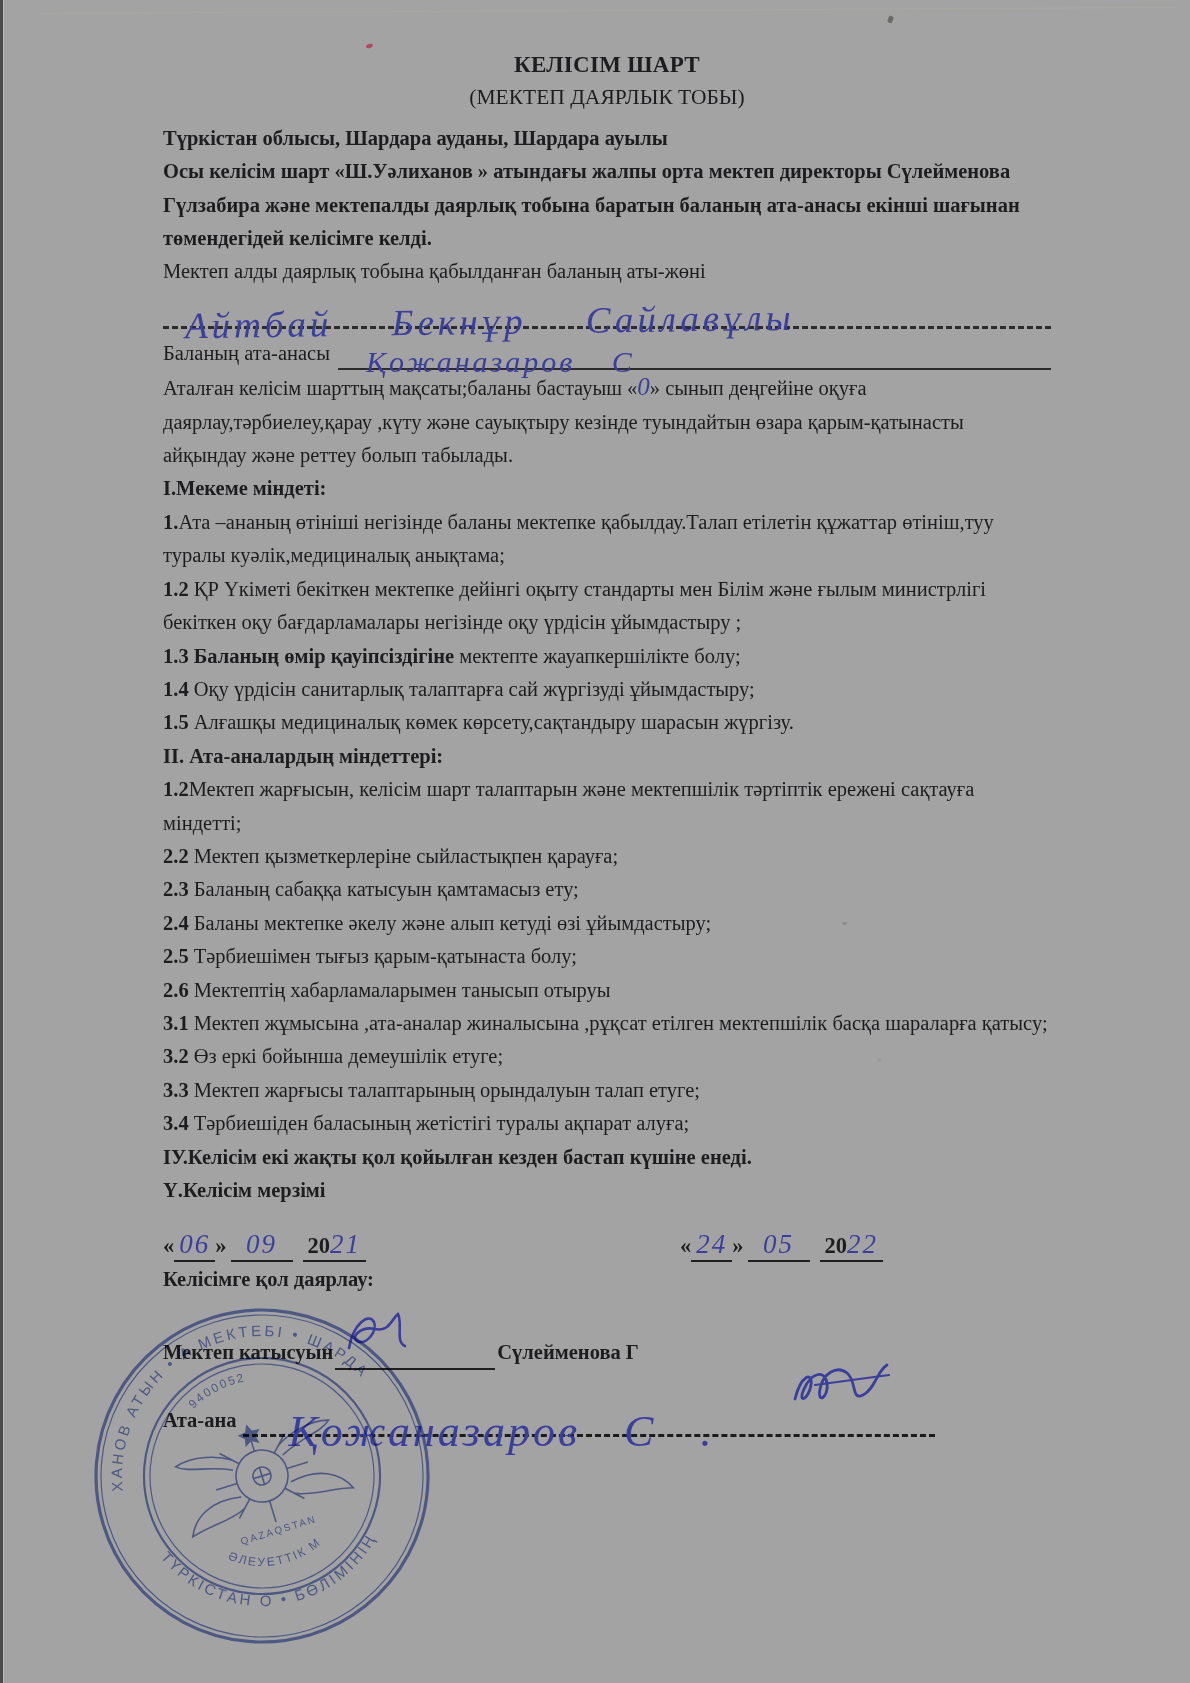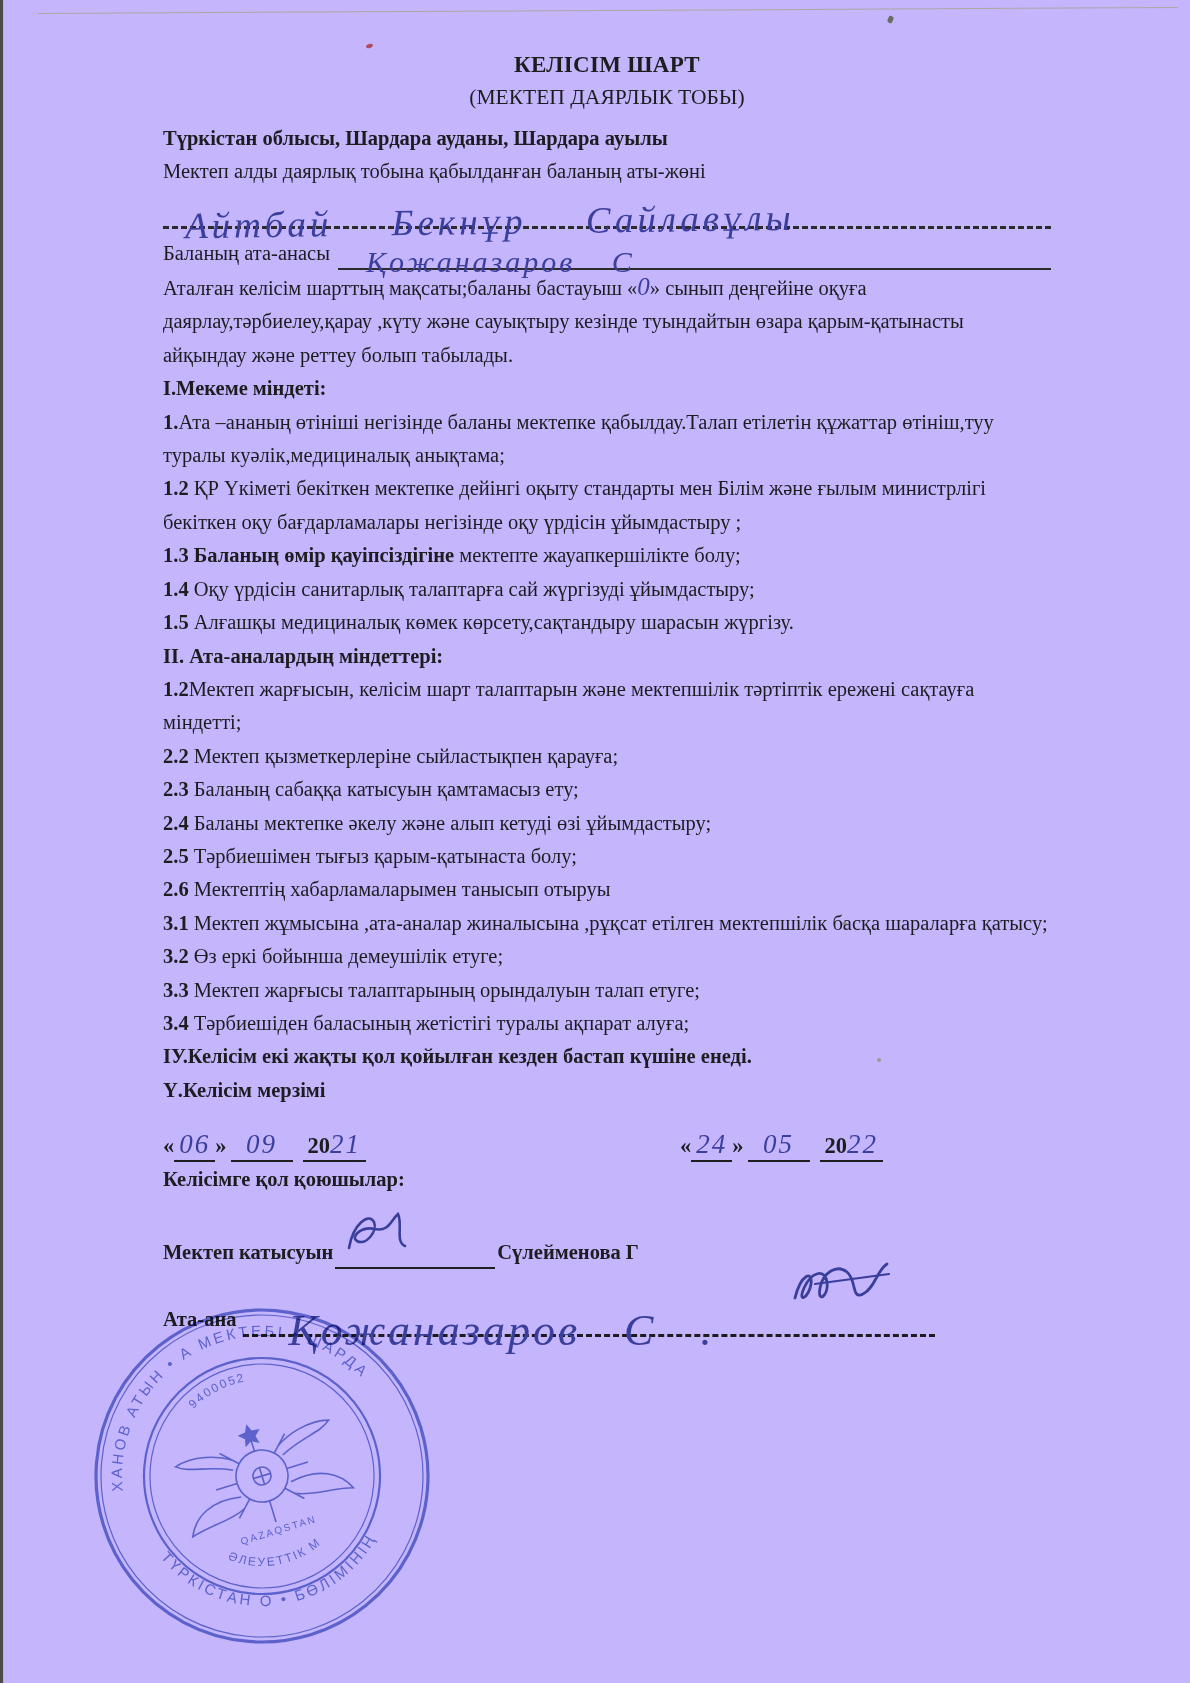--- a/index.html
+++ b/index.html
@@ -1,18 +1,18 @@
 <!DOCTYPE html>
 <html><head>
 <meta charset="utf-8">
 <style>
   html,body { margin:0; padding:0; background:#e8e8e6; }
   .page {
     position:relative; width:1190px; height:1683px; margin:0 auto;
-    background:#c4b5fd; overflow:hidden;
+    background:#a3a3a3; overflow:hidden;
     font-family:"Liberation Serif", serif; color:#1d1d20;
   }
   
   .left-edge { position:absolute; left:0; top:0; width:3px; height:100%; background:#4a4a48; }
   .left-edge2 { position:absolute; left:3px; top:0; width:1px; height:100%; background:#b9b9b4; }
   .top-hairline { position:absolute; left:38px; top:10px; width:1140px; height:1px; background:#a8a8a2; transform:rotate(-0.3deg); }
   .speck { position:absolute; border-radius:50%; }
   .speck.red { left:366px; top:44px; width:7px; height:4px; background:#b14b5e; transform:rotate(-20deg); }
   .speck.dark { left:888px; top:16px; width:5px; height:7px; background:#6b6b66; transform:rotate(24deg); border-radius:2px; }
   .speck.gray1 { left:842px; top:922px; width:5px; height:3px; background:#8f8f8a; }
@@ -71,20 +71,21 @@
   <div class="speck dark"></div>
   <div class="speck gray1"></div>
   <div class="speck gray2"></div>
 
   <div class="doc">
 
     <p class="title">КЕЛІСІМ ШАРТ</p>
     <p class="subtitle">(МЕКТЕП ДАЯРЛЫК ТОБЫ)</p>
 
     <p class="b">Түркістан  облысы, Шардара  ауданы, Шардара  ауылы</p>
+    <p class="b">Осы келісім шарт  «Ш.Уәлиханов » атындағы  жалпы орта  мектеп   директоры Сүлейменова Гүлзабира  және мектепалды  даярлық тобына баратын баланың ата-анасы екінші шағынан төмендегідей келісімге келді.</p>
 
     <p>Мектеп алды даярлық тобына қабылданған баланың аты-жөні</p>
     <div class="dash-line">
       <span class="hand child-name">Айтбай Бекнұр Сайлавұлы</span>
     </div>
 
     <div class="parent-row">
       <span>Баланың  ата-анасы</span>
       <span class="fill-line">
         <span class="hand parent-name">Қожаназаров С</span>
@@ -114,21 +115,21 @@
     <p><span class="num">3.4</span><span> Тәрбиешіден баласының жетістігі туралы ақпарат алуға;</span></p>
 
     <p class="b">ІУ.Келісім екі жақты қол қойылған кезден бастап күшіне енеді.</p>
     <p class="b">Ү.Келісім мерзімі</p>
 
     <div class="dates">
       <span class="dg"><span>«</span><span class="useg"><span class="hand dnum">06</span></span><span>»</span><span class="useg m"><span class="hand dnum">09</span></span><span class="useg"><span class="py">20</span><span class="hand dnum">21</span></span></span>
       <span class="dg dg2"><span>«</span><span class="useg"><span class="hand dnum">24</span></span><span>»</span><span class="useg m"><span class="hand dnum">05</span></span><span class="useg"><span class="py">20</span><span class="hand dnum">22</span></span></span>
     </div>
 
-    <p class="signers">Келісімге қол қоюшылар:</p>
+    <p class="signers">Келісімге қол даярлау:</p>
 
     <div class="sig-row1">
       <span>Мектеп катысуын</span>
       <span class="sig-line">
         <svg class="scribble1" width="78" height="50" viewBox="0 0 78 50">
           <path d="M8 42 C 12 18, 28 6, 33 16 C 37 25, 25 40, 16 35 C 9 31, 20 20, 34 23 C 48 26, 50 14, 57 8 C 62 18, 54 36, 64 40" fill="none" stroke="#3b3f9c" stroke-width="2.6" stroke-linecap="round"></path>
         </svg>
       </span>
       <span>Сүлейменова Г</span>
     </div>

